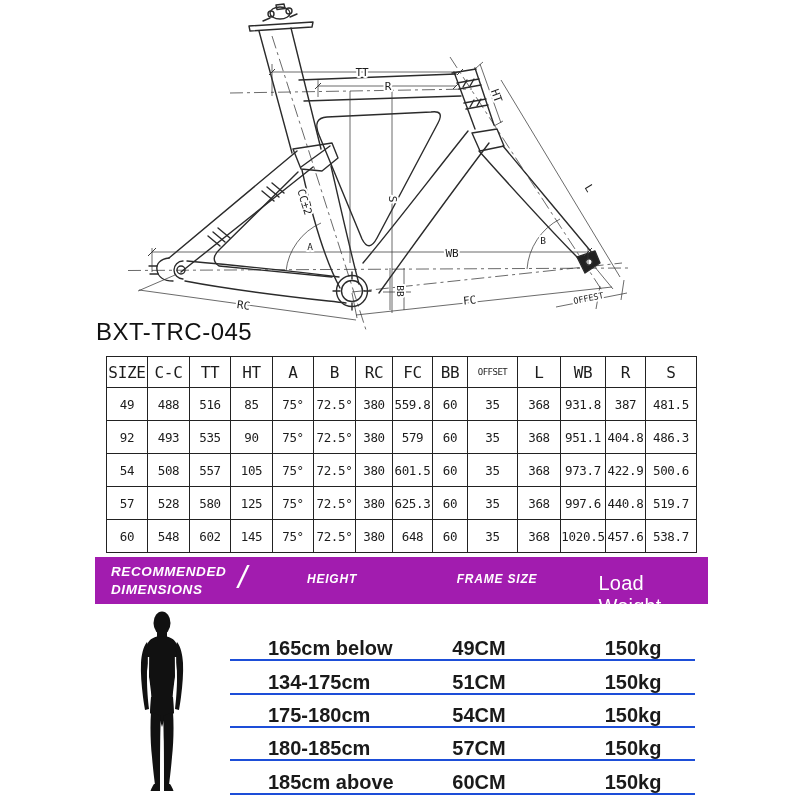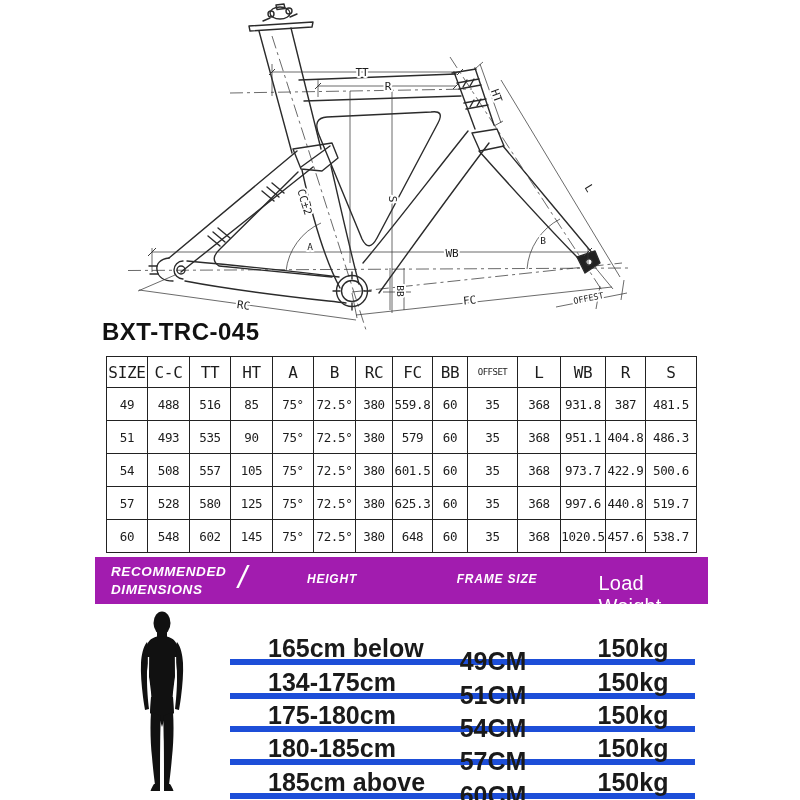--- a/index.html
+++ b/index.html
@@ -11,21 +11,21 @@
   .fo{stroke:#2b2b2b;stroke-width:1.4;fill:none;stroke-linecap:round;stroke-linejoin:round;}
   .cl{stroke:#444;stroke-width:.8;fill:none;stroke-dasharray:13 4 3 4;}
   .dl{stroke:#3a3a3a;stroke-width:.75;fill:none;}
   .tk{stroke:#3a3a3a;stroke-width:1;fill:none;}
   .lbl text{font-family:"DejaVu Sans Mono",monospace;font-size:11px;fill:#1d1d1d;
             paint-order:stroke;stroke:#fff;stroke-width:4px;stroke-linejoin:round;}
   .lbl text.sm{font-size:9.5px;}
   .lbl text.xs{font-size:8.5px;}
 
   
-  .model-title{position:absolute;left:102px;top:318px;font-size:24px;font-weight:700;
+  .model-title{position:absolute;left:96px;top:318px;font-size:24px;font-weight:400;
                letter-spacing:.5px;color:#111;}
 
   
   .geo-table{position:absolute;left:106px;top:356px;border-collapse:collapse;table-layout:fixed;
              font-family:"DejaVu Sans Mono",monospace;color:#1c1c1c;}
   .geo-table th,.geo-table td{border:1px solid #222;text-align:center;vertical-align:middle;
              padding:0;font-weight:400;letter-spacing:-.3px;overflow:hidden;}
   .geo-table th{height:30px;font-size:16px;}
   .geo-table td{height:32px;font-size:12.5px;}
   .geo-table th.small{font-size:9px;letter-spacing:-.5px;}
@@ -35,24 +35,24 @@
   .banner .rec-title{position:absolute;left:16px;top:6px;font-style:italic;font-weight:700;
                      font-size:13.5px;line-height:1.3;letter-spacing:.6px;}
   .banner .slash{position:absolute;left:143px;top:2px;font-style:italic;font-size:32px;font-weight:400;}
   .banner .bcol{position:absolute;top:15px;transform:translateX(-50%);font-style:italic;
                 font-weight:700;font-size:12px;letter-spacing:.8px;}
   .banner .bcol.height{left:237px;}
   .banner .bcol.size{left:402px;}
   .banner .bcol.weight{left:540px;font-style:normal;font-weight:500;font-size:20px;letter-spacing:.2px;}
 
   
-  .rec-row{position:absolute;left:230px;width:465px;height:22px;border-bottom:6px solid #1d4ed8;
-           font-weight:700;font-size:25px;line-height:22px;color:#1a1a1a;}
+  .rec-row{position:absolute;left:230px;width:465px;height:22px;border-bottom:2px solid #1d4ed8;
+           font-weight:700;font-size:20px;line-height:22px;color:#1a1a1a;}
   .rr-height{position:absolute;left:38px;}
-  .rr-size{position:absolute;left:263px;transform:translateX(-50%);margin-top:13px;}
+  .rr-size{position:absolute;left:249px;transform:translateX(-50%);}
   .rr-weight{position:absolute;left:403px;transform:translateX(-50%);text-align:center;}
 
   .silhouette{position:absolute;left:136px;top:611px;}
 </style>
 </head>
 <body>
 
 <div class="page">
 
   <svg class="diagram" viewBox="0 0 800 355">
@@ -241,21 +241,21 @@
         <td>380</td>
         <td>559.8</td>
         <td>60</td>
         <td>35</td>
         <td>368</td>
         <td>931.8</td>
         <td>387</td>
         <td>481.5</td>
       </tr>
       <tr>
-        <td>51</td>
+        <td>92</td>
         <td>493</td>
         <td>535</td>
         <td>90</td>
         <td>75°</td>
         <td>72.5°</td>
         <td>380</td>
         <td>579</td>
         <td>60</td>
         <td>35</td>
         <td>368</td>

